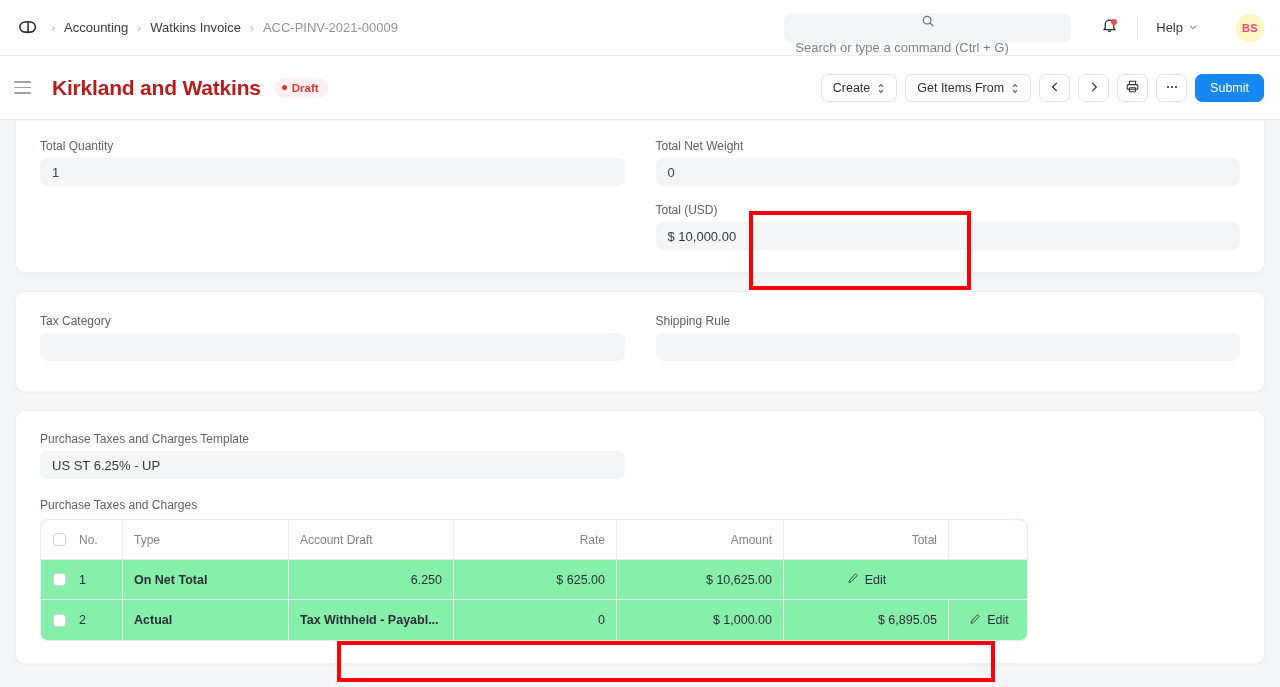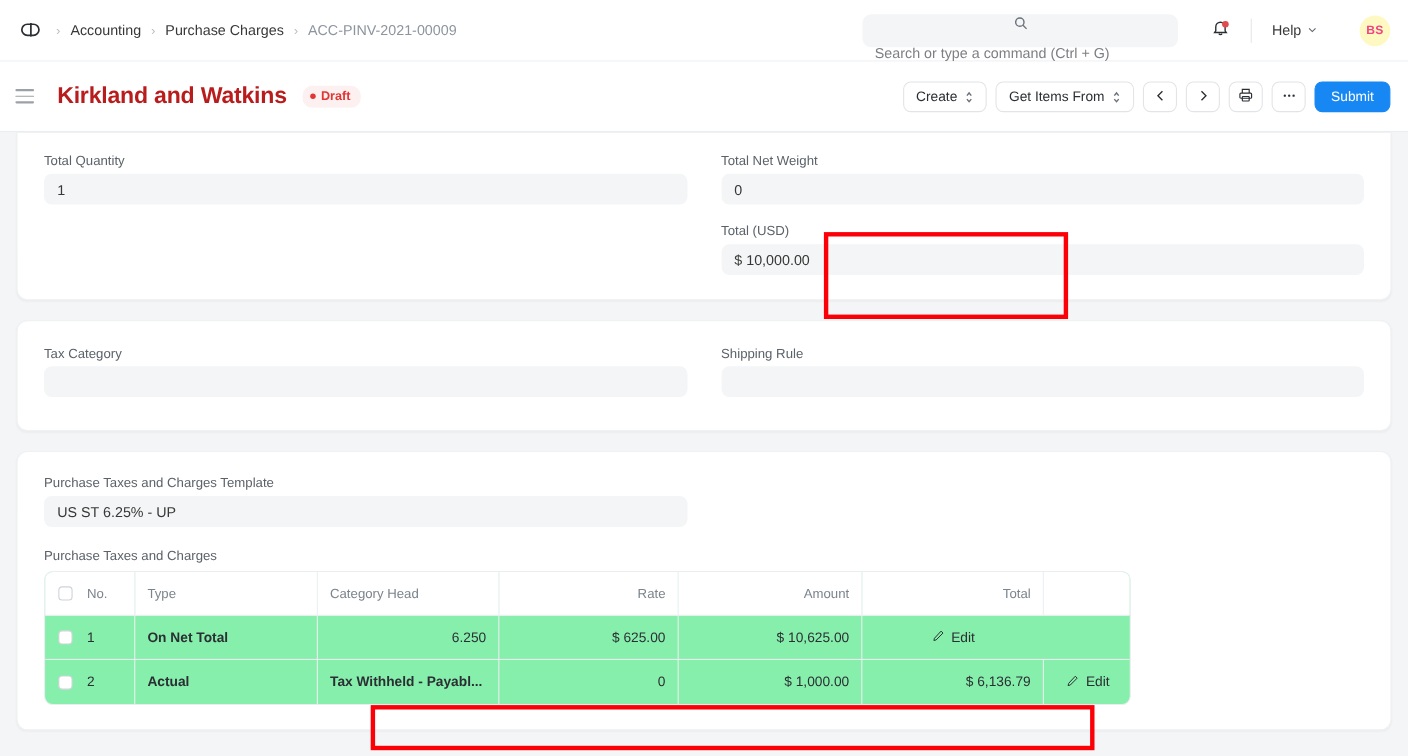--- a/index.html
+++ b/index.html
@@ -267,21 +267,21 @@
     <svg width="22" height="22" viewBox="0 0 24 24" fill="none" stroke="#2b2f33" stroke-width="1.7">
       <path d="M7.5 5.5h6a5.5 5.5 0 0 1 0 11h-6a5.5 5.5 0 0 1 0-11z"></path>
       <path d="M11 4.3 L11 17.7"></path>
     </svg>
   </div>
 
   <div class="crumbs">
     <span class="crumb-sep">›</span>
     <span class="crumb">Accounting</span>
     <span class="crumb-sep">›</span>
-    <span class="crumb">Purchase Charges</span>
+    <span class="crumb">Watkins Invoice</span>
     <span class="crumb-sep">›</span>
     <span class="crumb muted">ACC-PINV-2021-00009</span>
   </div>
 
   <div class="nav-right">
     <div class="searchbox">
       <span>
         <svg width="14" height="14" viewBox="0 0 24 24" fill="none" stroke="#6b7178" stroke-width="2.2">
           <circle cx="10.5" cy="10.5" r="6.5"></circle>
             <path d="M15.5 15.5 L21 21"></path>
@@ -438,21 +438,21 @@
       <span class="grid-label">Purchase Taxes and Charges</span>
 
       <div class="dt">
 
         <div class="dt-row dt-head">
           <div class="dt-cell idx">
             <span class="cbx"></span>
             <span>No.</span>
           </div>
           <div class="dt-cell">Type</div>
-          <div class="dt-cell">Category Head</div>
+          <div class="dt-cell">Account Draft</div>
           <div class="dt-cell num">Rate</div>
           <div class="dt-cell num">Amount</div>
           <div class="dt-cell num">Total</div>
           <div class="dt-cell"></div>
         </div>
 
         <div class="dt-row">
           <div class="dt-cell idx">
             <span class="cbx"></span>
             <span class="rownum">1</span>
@@ -473,21 +473,21 @@
 
         <div class="dt-row">
           <div class="dt-cell idx">
             <span class="cbx"></span>
             <span class="rownum">2</span>
           </div>
           <div class="dt-cell bold">Actual</div>
           <div class="dt-cell bold">Tax Withheld - Payabl...</div>
           <div class="dt-cell num">0</div>
           <div class="dt-cell num">$ 1,000.00</div>
-          <div class="dt-cell num">$ 6,136.79</div>
+          <div class="dt-cell num">$ 6,895.05</div>
           <div class="dt-cell editcell">
             <span>
               <svg width="12" height="12" viewBox="0 0 24 24" fill="none" stroke="#2b2f33" stroke-width="1.8">
                 <path d="M17 3.5 L20.5 7 L8 19.5 L4 20.5 L5 16.5 Z"></path>
               </svg>
             </span>
             <span>Edit</span>
           </div>
         </div>
 

